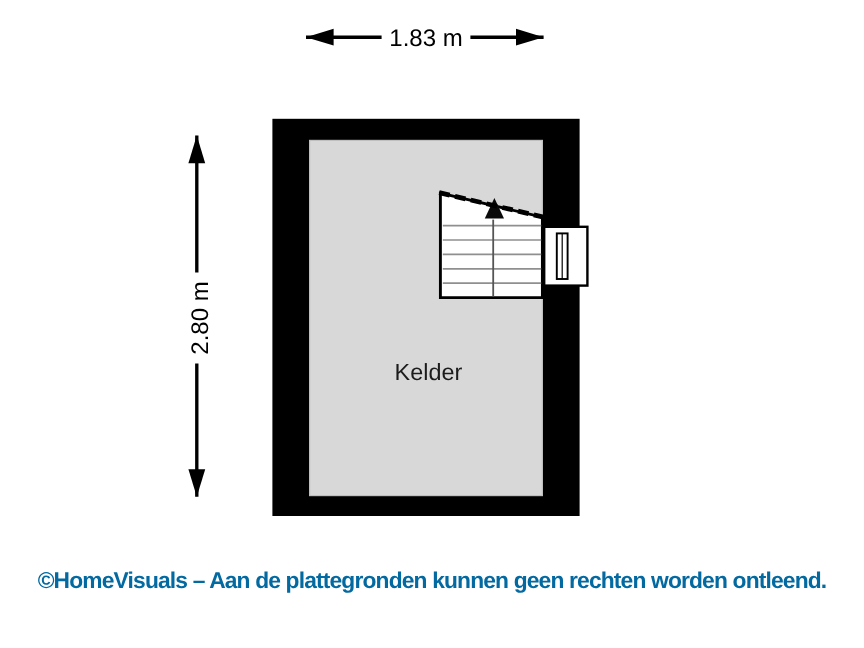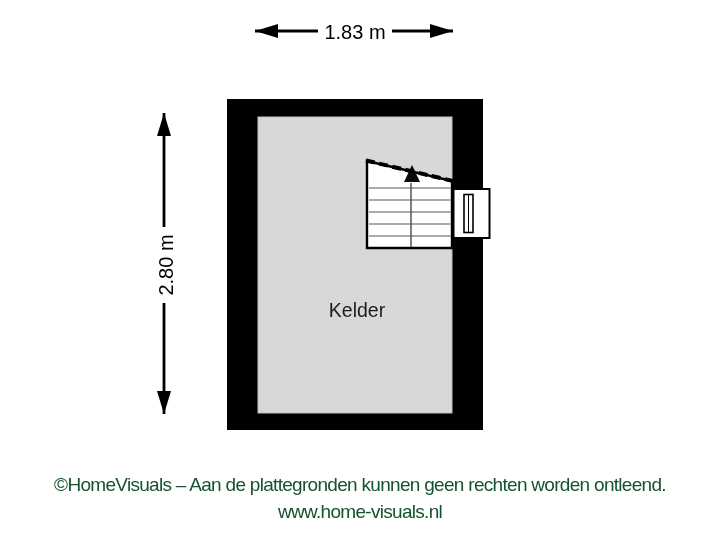--- a/index.html
+++ b/index.html
@@ -30,23 +30,23 @@
     font-family: "Liberation Sans", sans-serif;
     font-size: 19.5px;
     fill: #1c1c1c;
   }
   .footer-line {
     position: absolute;
     left: 0;
     width: 720px;
     text-align: center;
     white-space: nowrap;
-    color: #14532d;
+    color: #0369a1;
     font-family: "Liberation Sans", sans-serif;
-    font-weight: 400;
+    font-weight: 700;
     font-size: 19px;
     letter-spacing: -0.7px;
   }
   #footer-line1 { top: 474px; }
   #footer-line2 { top: 501px; }
 </style>
 </head>
 <body>
 
 <div id="stage">
@@ -90,15 +90,14 @@
     <g>
       <rect x="453.5" y="189" width="36" height="49" fill="#ffffff" stroke="#000000" stroke-width="2"></rect>
       <rect x="464" y="194.5" width="9" height="38" fill="#ffffff" stroke="#000000" stroke-width="1.6"></rect>
       <line x1="468.5" y1="194.5" x2="468.5" y2="232.5" stroke="#000000" stroke-width="1"></line>
     </g>
 
     <text class="room-text" x="357" y="317" text-anchor="middle">Kelder</text>
   </svg>
 
   <div id="footer-line1" class="footer-line">©HomeVisuals – Aan de plattegronden kunnen geen rechten worden ontleend.</div>
-  <div id="footer-line2" class="footer-line">www.home-visuals.nl</div>
 
 </div>
 
 </body></html>

